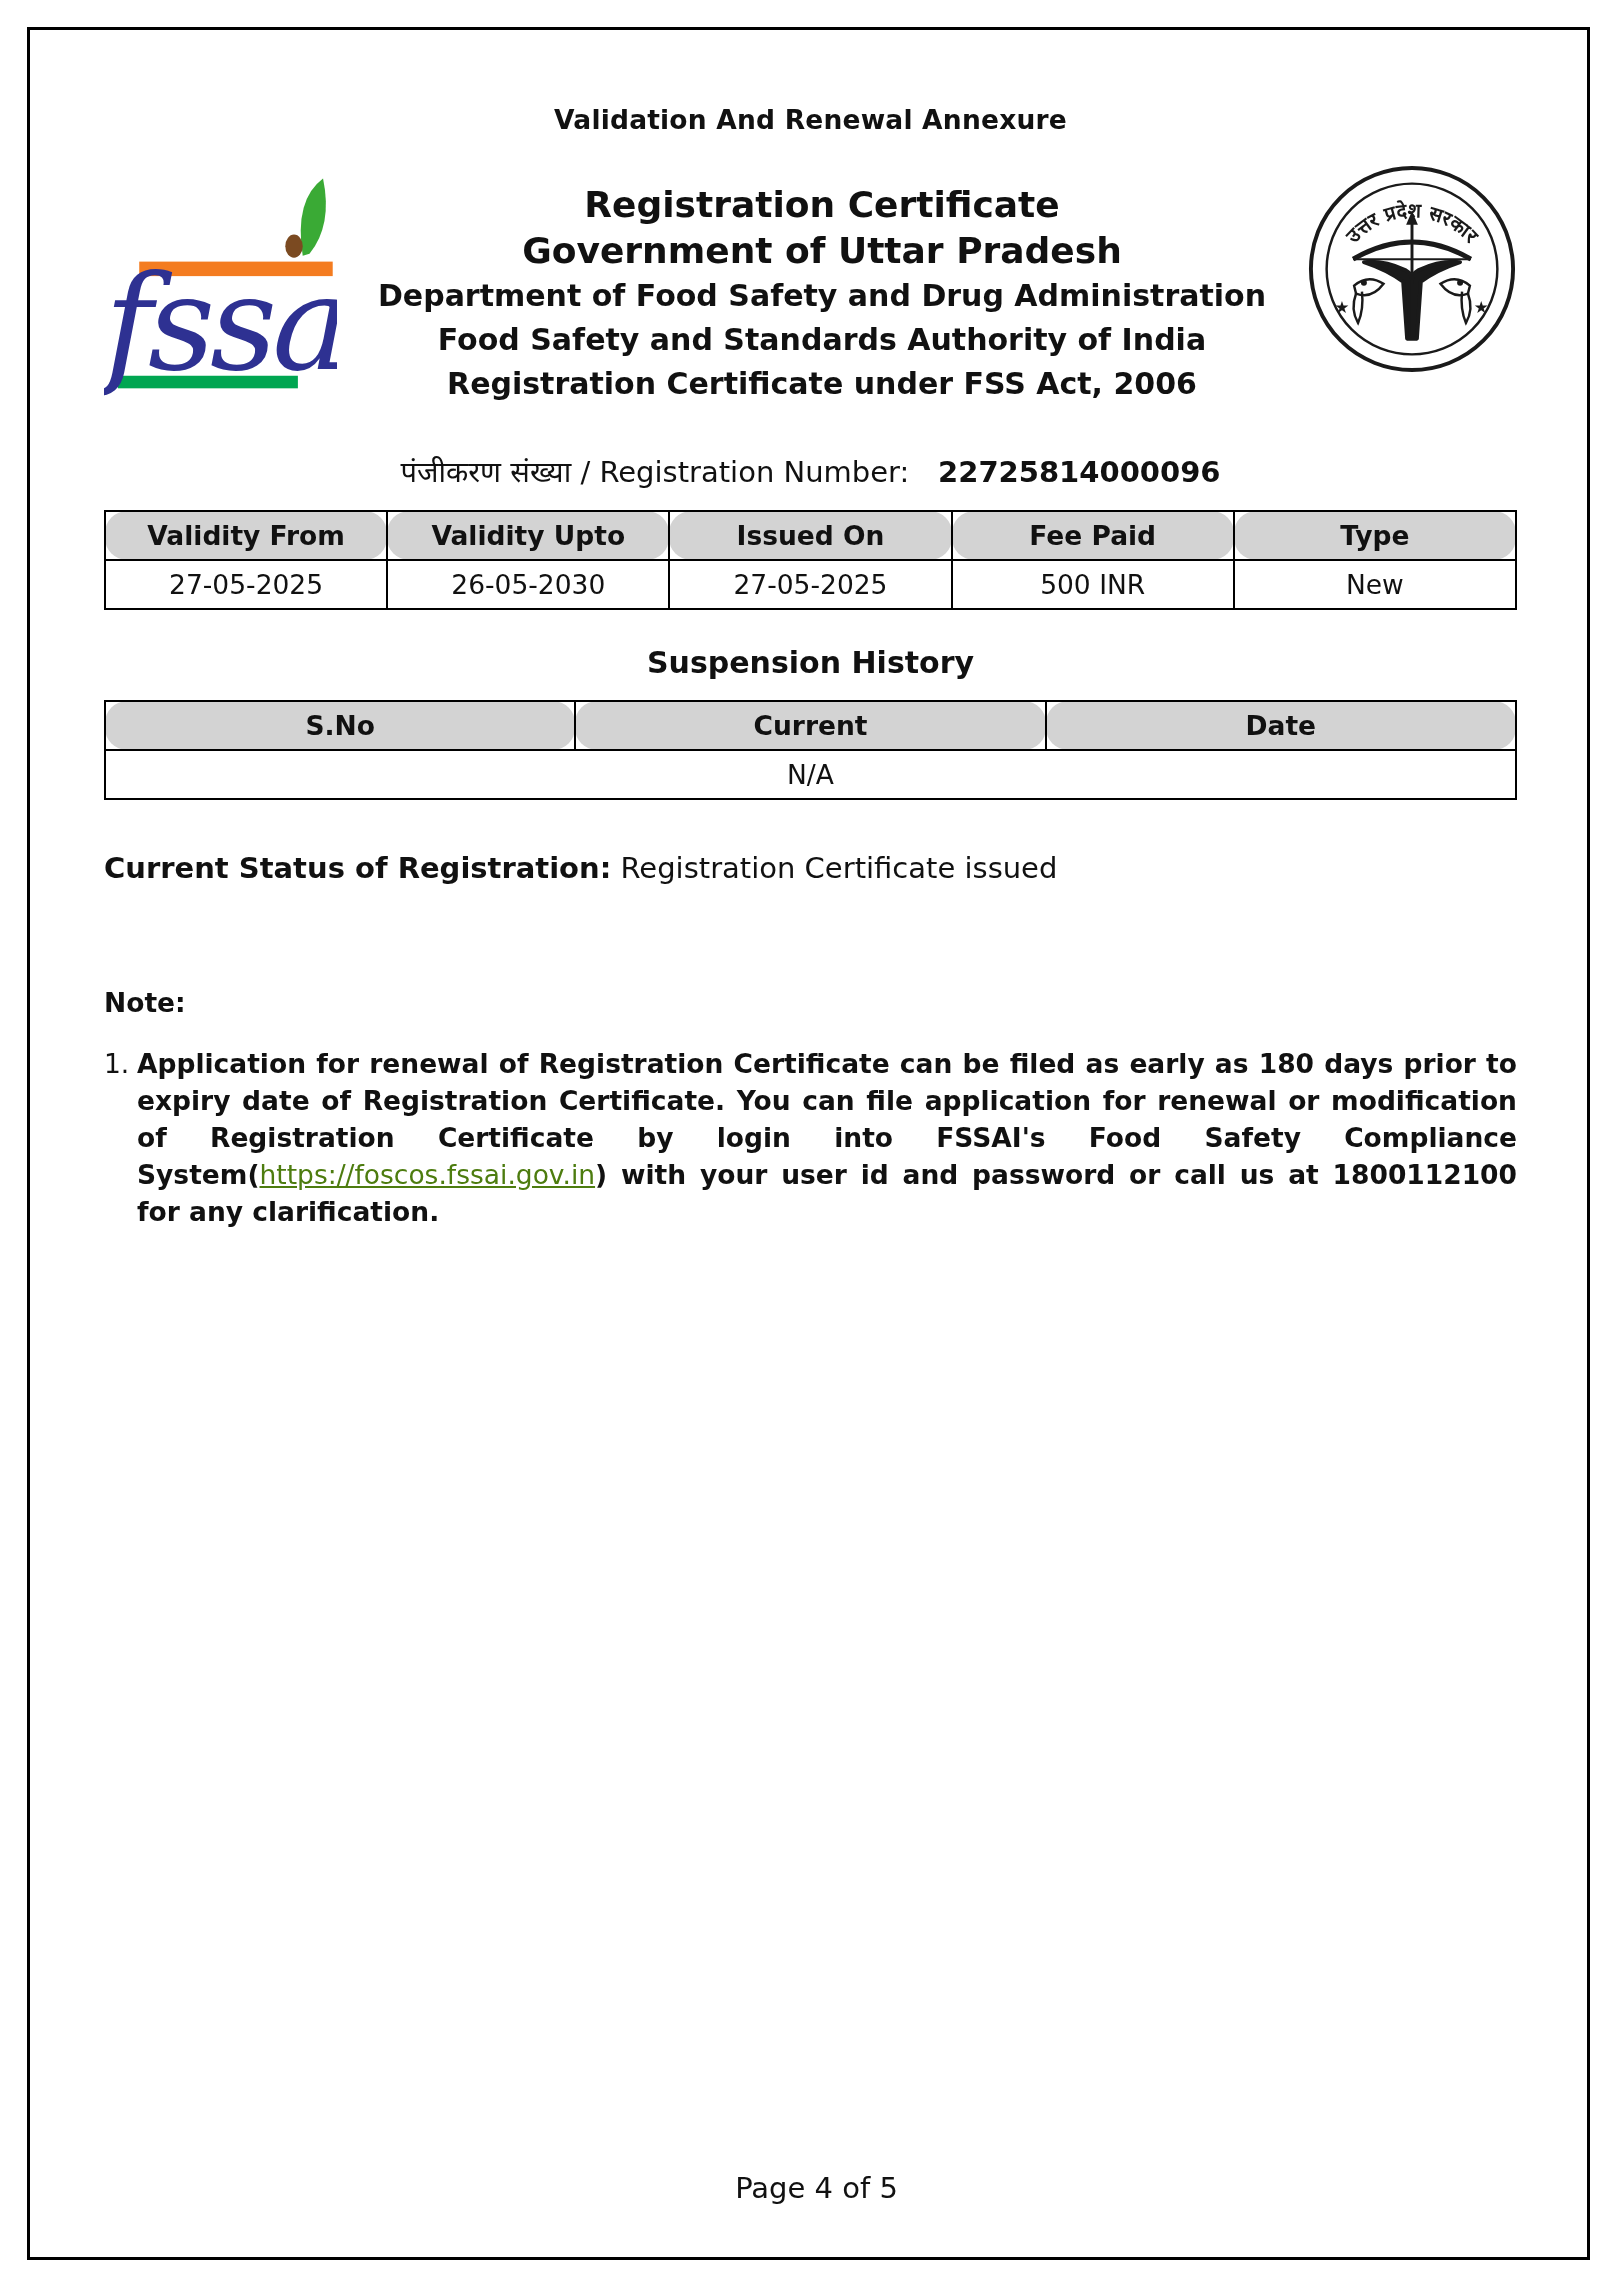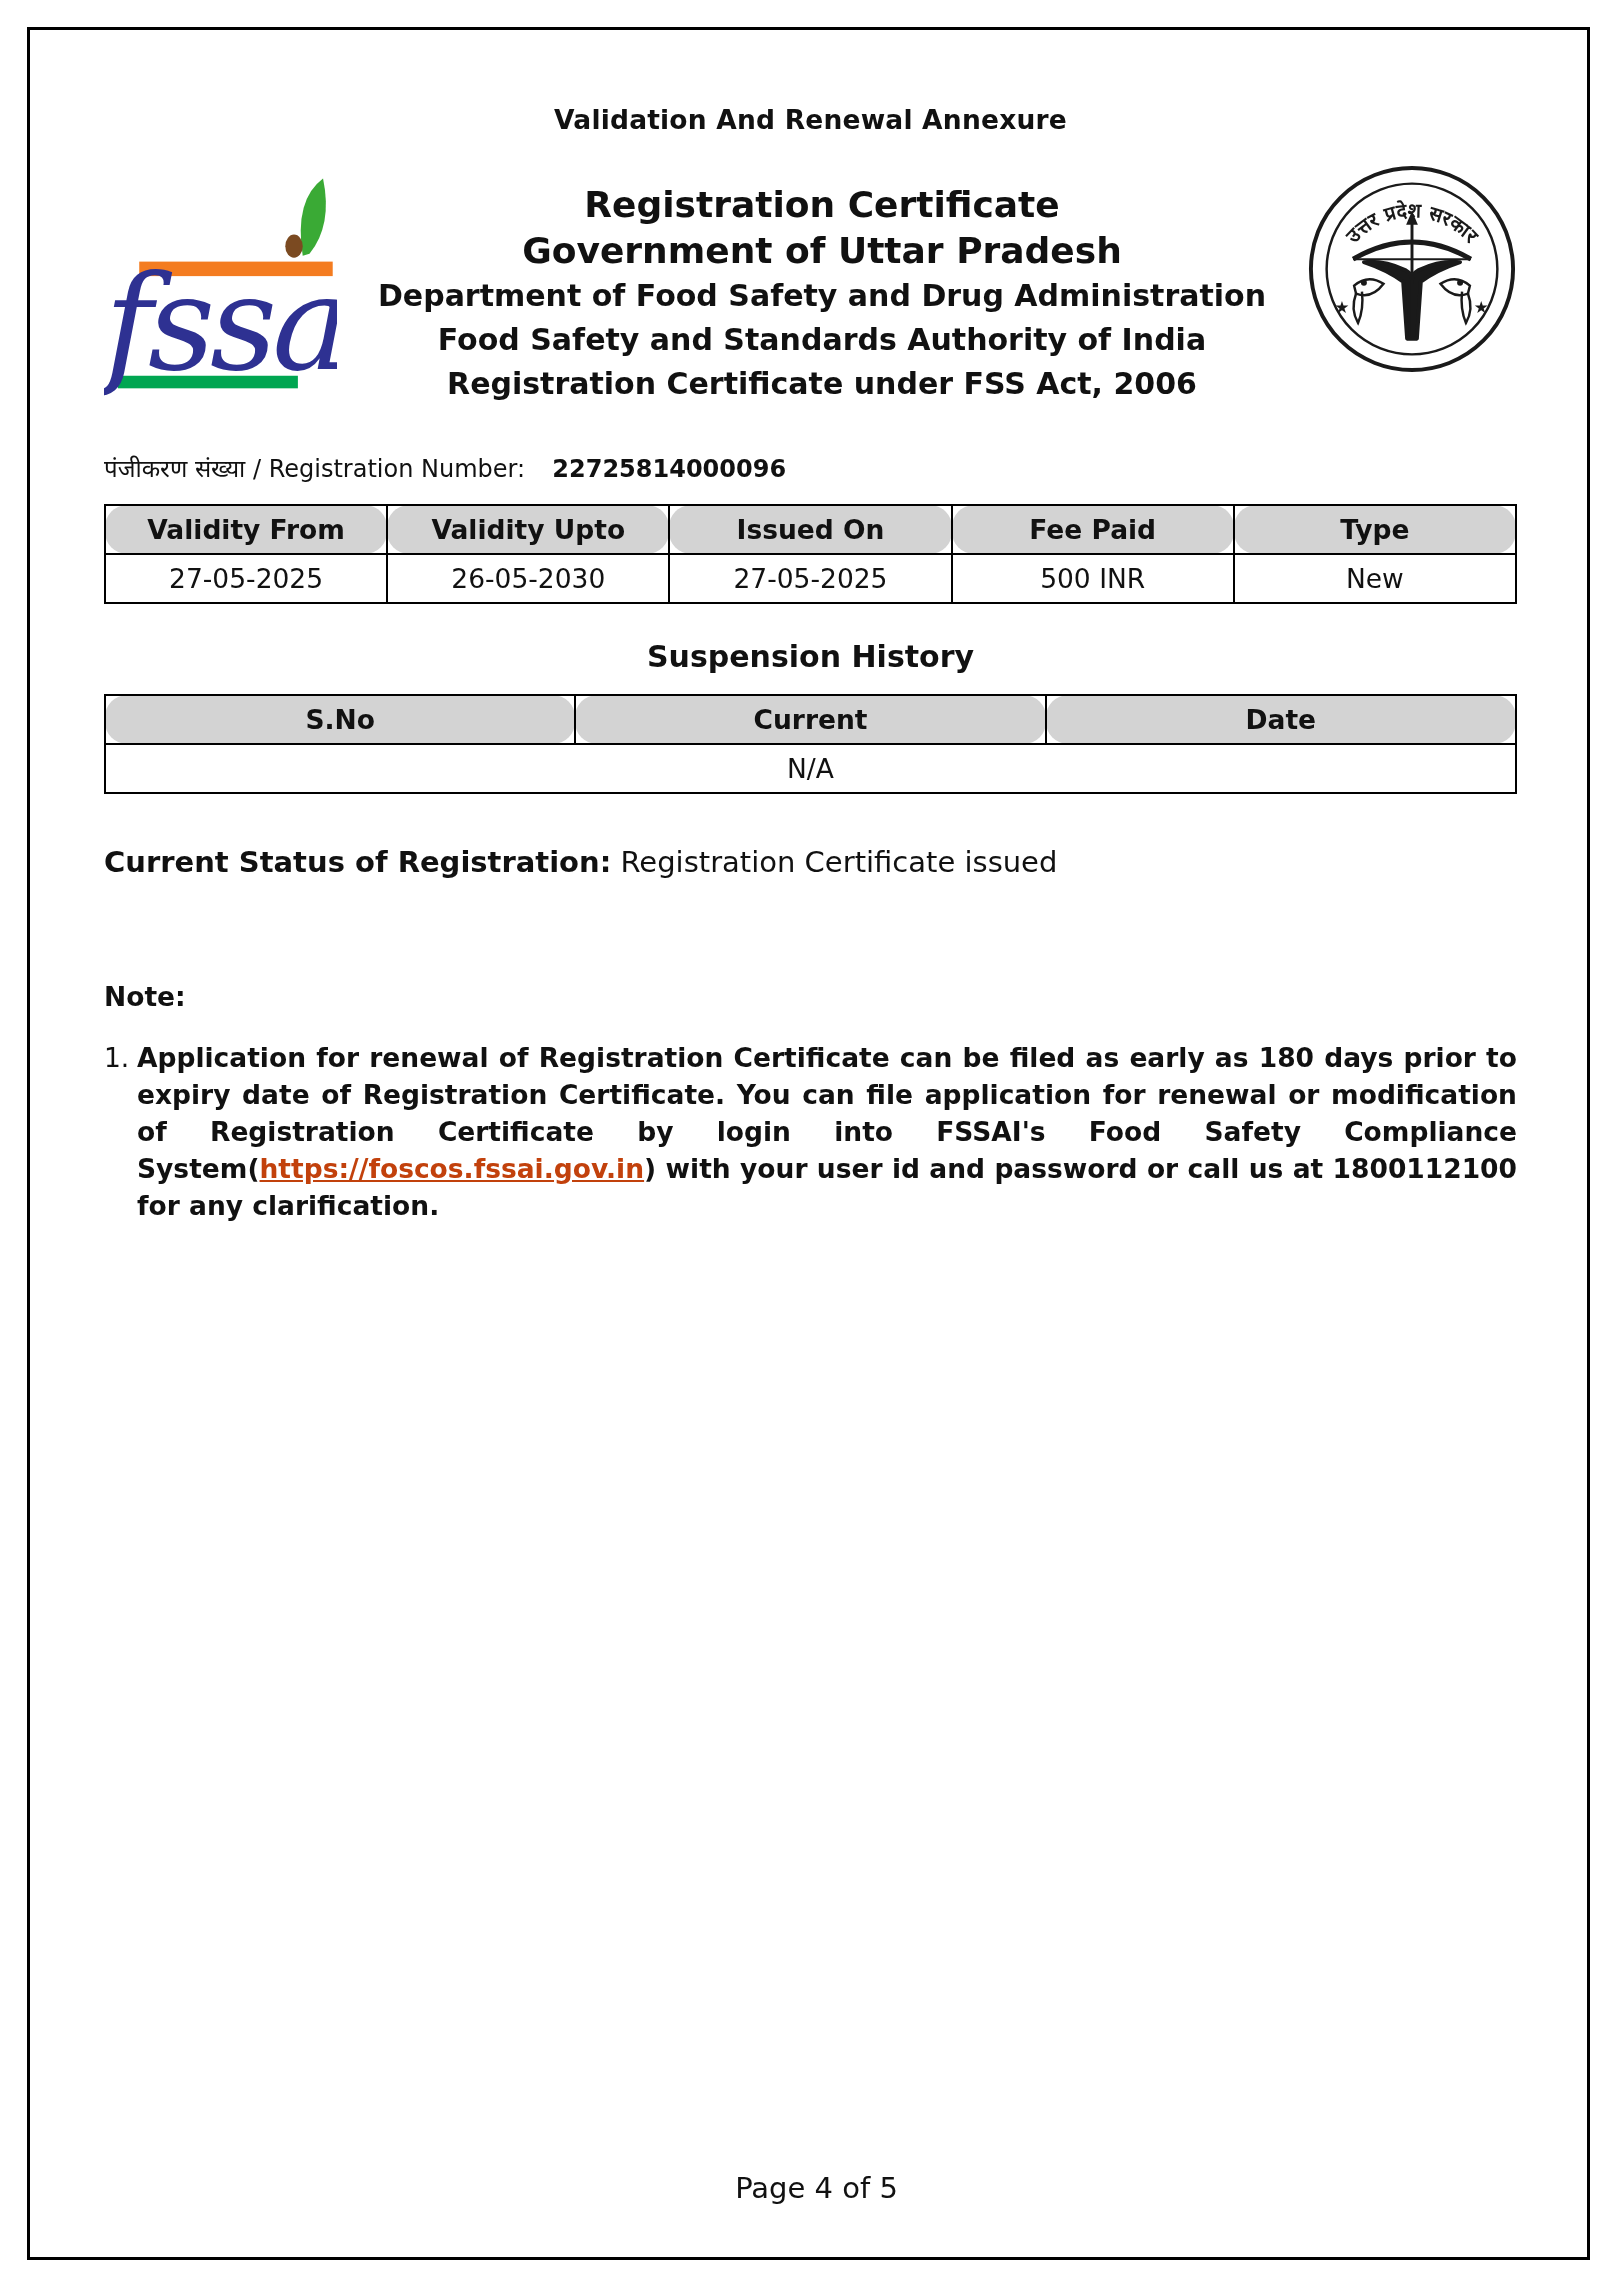--- a/index.html
+++ b/index.html
@@ -32,22 +32,23 @@
     align-items: flex-start;
     margin-top: 25.5px;
   }
   .fssai-logo { width: 233px; height: 237px; flex: none; }
   .header-titles { flex: 1; text-align: center; padding-top: 5.9px; margin-top: 16px; }
   .title-big  { font-size: 36px; line-height: 46px; font-weight: 700; }
   .title-mid  { font-size: 30px; line-height: 44px; font-weight: 700; }
   .seal-wrap { width: 210px; height: 210px; flex: none; margin-top: 3.9px; }
 
   .reg-line {
+    text-align: center;
     margin-top: 45px;
-    font-size: 24px;
+    font-size: 29px;
   }
   .reg-number { font-weight: 700; margin-left: 19.6px; }
 
   table.doc-table {
     width: 100%;
     border-collapse: collapse;
     border: 2.9px solid #000000;
     margin-top: 19.6px;
   }
   table.doc-table th, table.doc-table td {
@@ -86,22 +87,22 @@
     font-size: 26.5px;
     line-height: 37px;
   }
   .note-number { flex: none; width: 33px; font-weight: 400; }
   .note-text {
     flex: 1;
     font-weight: 700;
     text-align: justify;
   }
   .note-link {
-    font-weight: 700;
-    color: #c2410c;
+    font-weight: 400;
+    color: #4d7c0f;
     text-decoration: underline;
     cursor: pointer;
   }
 
   .footer {
     position: absolute;
     left: 0; bottom: 88px;
     width: 100%;
     text-align: center;
     font-size: 29px;

